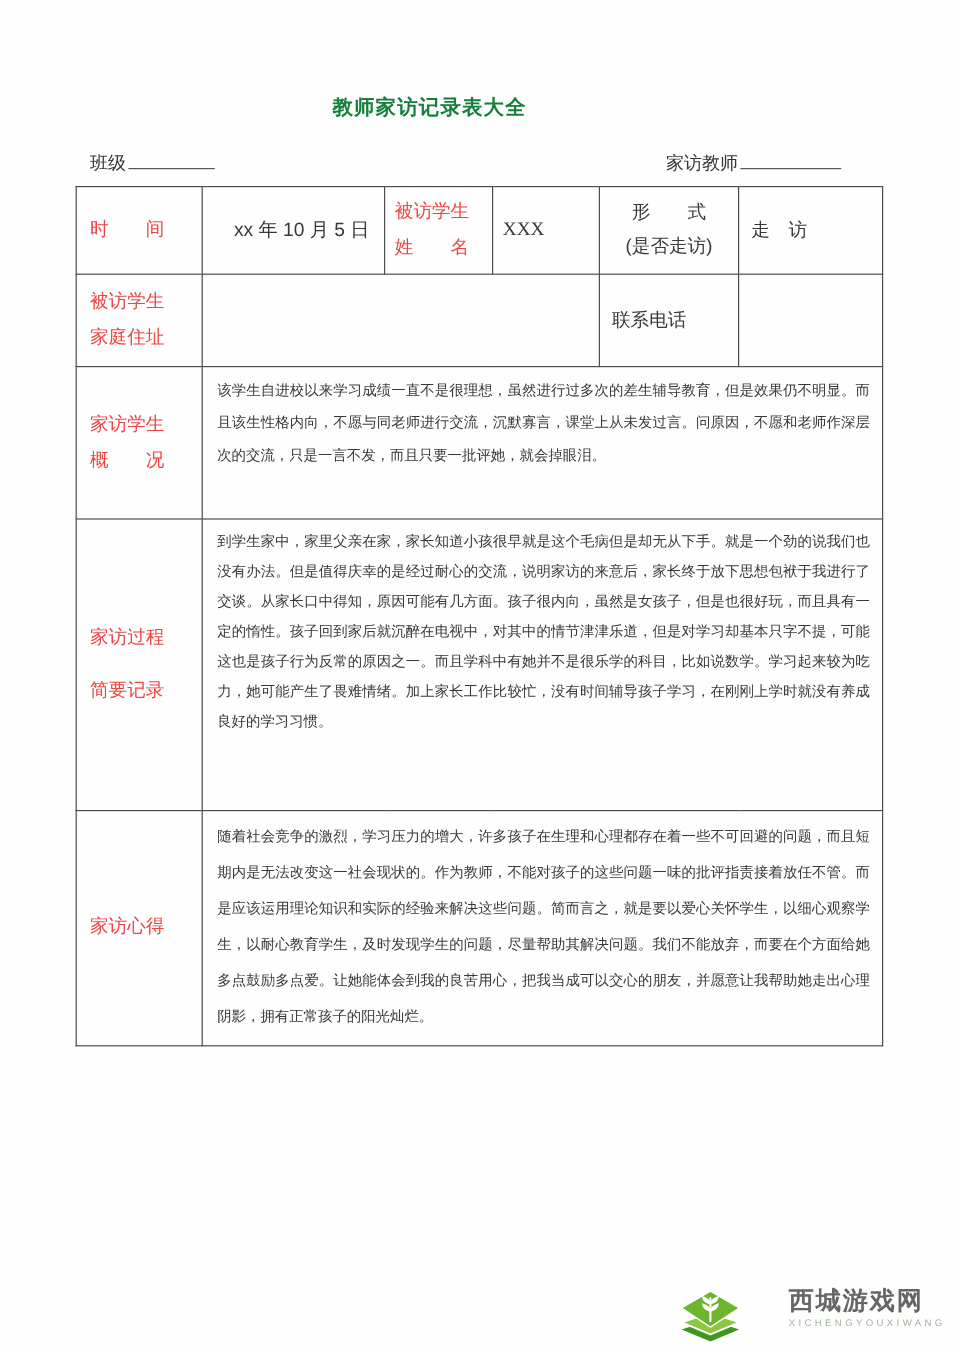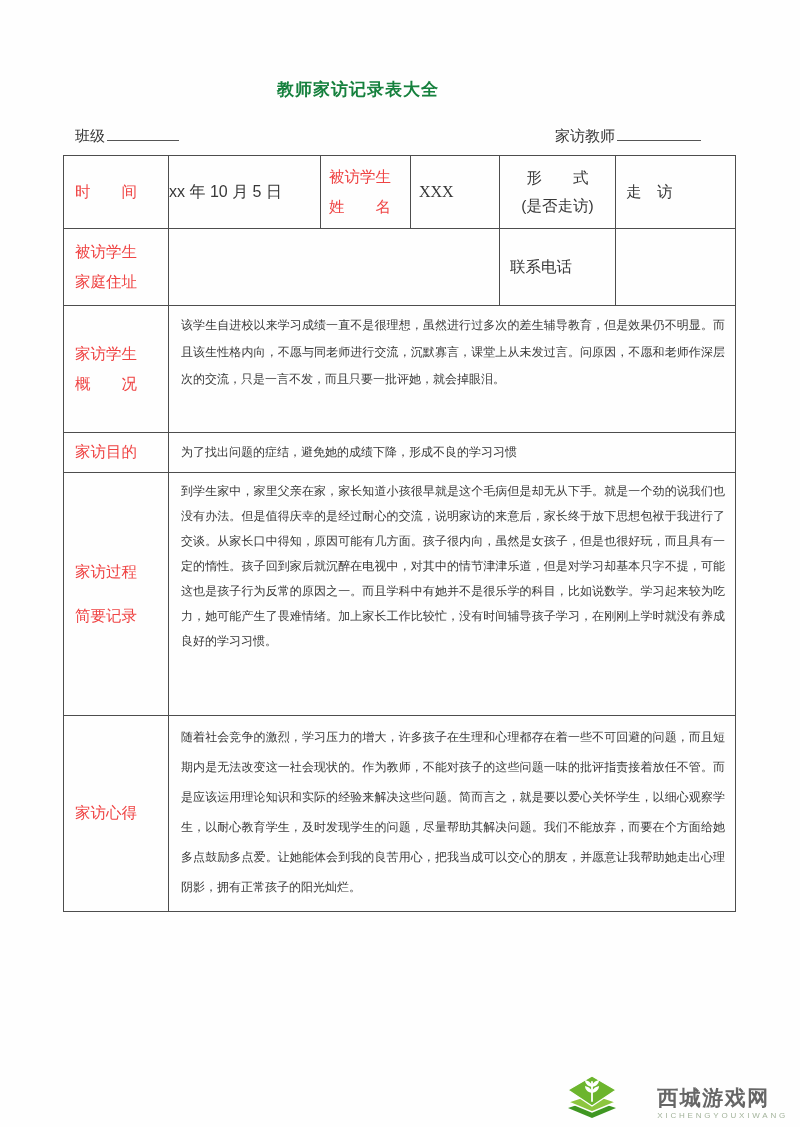--- a/index.html
+++ b/index.html
@@ -30,26 +30,26 @@
   tr.r4 { height:35px; }  tr.r5 { height:243px; } tr.r6 { height:135px; }
   tr.r7 { height:196px; }
   .lbl { padding-left:11px; line-height:1.95; color:#ef4444; }
   .lbl .lline { display:block; white-space:nowrap; }
   .lbl-gap .lline + .lline { margin-top:14px; }
   .val-p { text-align:justify; line-height:27px; font-size:12px; padding:6px 10px 6px 12px; }
   .vtop { vertical-align:top; }
   .tight { line-height:25px; }
   .mid26 { line-height:30px; }
   .serif-val { font-family:Liberation Serif, serif; font-size:16px; }
-  .c-date { padding-left:0; font-size:16px; }
+  .c-date { padding-left:26px; font-size:16px; }
   .c-fmt  { text-align:center; line-height:1.8; }
   .c-fmt .lline { display:block; white-space:nowrap; }
   .c-visit { padding-left:10px; }
 
-  .watermark { position:absolute; right:12px; bottom:7px; display:flex; align-items:flex-end;gap:33px; }
+  .watermark { position:absolute; right:12px; bottom:7px; display:flex; align-items:flex-start;gap:33px; }
   .wm-logo { width:52px; height:46px; margin-right:6px; flex:0 0 auto; }
   .wm-textcol { display:flex; flex-direction:column; align-items:flex-start; }
   .wm-name  { font-size:21px; font-weight:bold; color:#666666; letter-spacing:1.5px; line-height:1.05; white-space:nowrap; }
   .wm-latin { font-size:8px; color:#a3b39b; letter-spacing:2.8px; margin-top:2px; white-space:nowrap; }
 </style>
 </head>
 <body>
 
 <div class="page">
 
@@ -102,24 +102,20 @@
       </tr>
 
       <tr class="r3">
         <td class="lbl">
           <span class="lline">家访学生</span>
           <span class="lline">概　　况</span>
         </td>
         <td colspan="5" class="val-p vtop">该学生自进校以来学习成绩一直不是很理想，虽然进行过多次的差生辅导教育，但是效果仍不明显。而且该生性格内向，不愿与同老师进行交流，沉默寡言，课堂上从未发过言。问原因，不愿和老师作深层次的交流，只是一言不发，而且只要一批评她，就会掉眼泪。</td>
       </tr>
 
-      <tr class="r4">
-        <td class="lbl">家访目的</td>
-        <td colspan="5" class="val-p" style="text-align:left">为了找出问题的症结，避免她的成绩下降，形成不良的学习习惯</td>
-      </tr>
 
       <tr class="r5">
         <td class="lbl lbl-gap">
           <span class="lline">家访过程</span>
           <span class="lline">简要记录</span>
         </td>
         <td colspan="5" class="val-p vtop tight">到学生家中，家里父亲在家，家长知道小孩很早就是这个毛病但是却无从下手。就是一个劲的说我们也没有办法。但是值得庆幸的是经过耐心的交流，说明家访的来意后，家长终于放下思想包袱于我进行了交谈。从家长口中得知，原因可能有几方面。孩子很内向，虽然是女孩子，但是也很好玩，而且具有一定的惰性。孩子回到家后就沉醉在电视中，对其中的情节津津乐道，但是对学习却基本只字不提，可能这也是孩子行为反常的原因之一。而且学科中有她并不是很乐学的科目，比如说数学。学习起来较为吃力，她可能产生了畏难情绪。加上家长工作比较忙，没有时间辅导孩子学习，在刚刚上学时就没有养成良好的学习习惯。</td>
       </tr>
 
 

